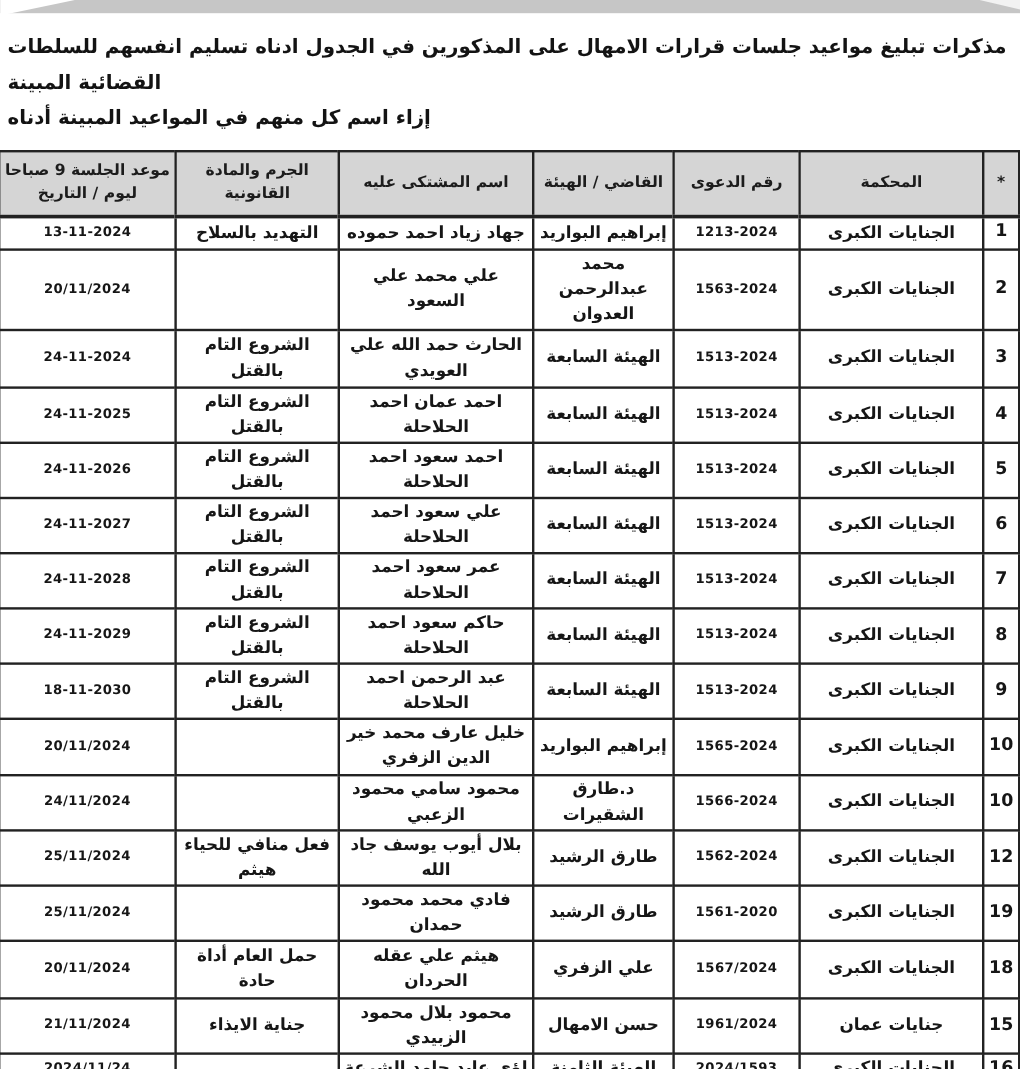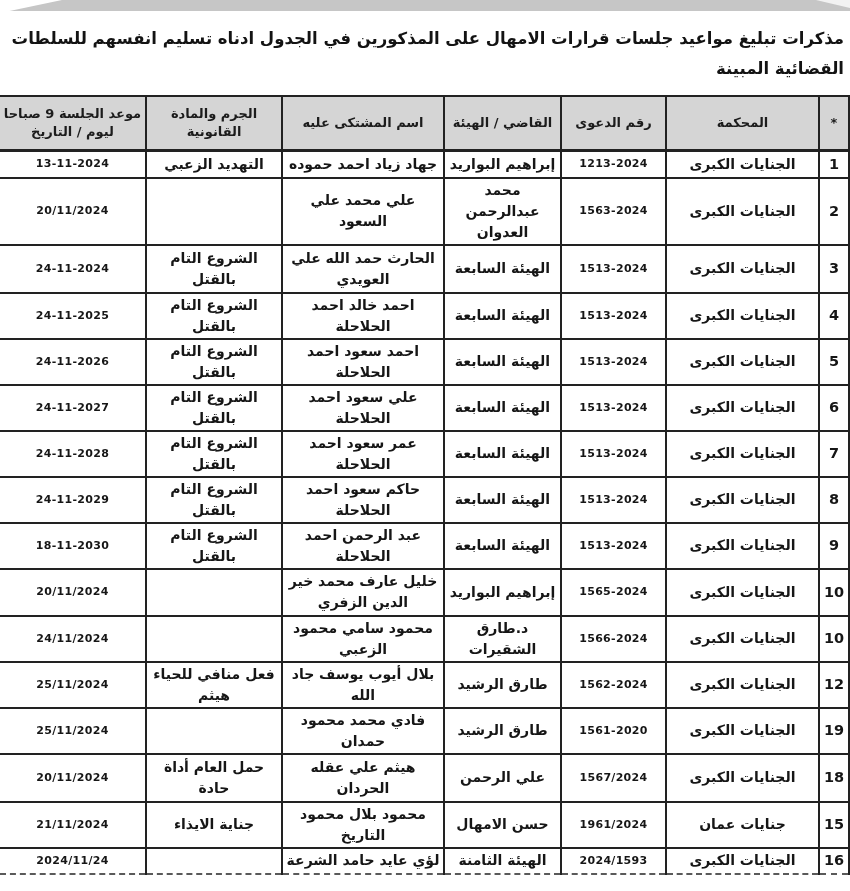--- a/index.html
+++ b/index.html
@@ -14,21 +14,21 @@
     background:#ffffff;direction:rtl;
     font-family:"DejaVu Sans","Liberation Sans",sans-serif;
     color:var(--text);
   }
   .scan-top-strip{position:absolute;top:0;left:0;width:850px;height:11px;background:var(--scan-gray);}
   .scan-corner-left{position:absolute;top:0;left:0;width:0;height:0;
     border-left:62px solid #ffffff;border-bottom:13px solid transparent;}
   .scan-corner-right{position:absolute;top:0;right:0;width:0;height:0;
     border-right:34px solid #f2f2f2;border-bottom:8px solid transparent;}
   .doc-title{
-    padding:24px 6px 10px 6px;text-align:right;font-weight:bold;
+    padding:24px 6px 10px 6px;text-align:left;font-weight:bold;
     font-size:16.5px;line-height:1.8;color:#131313;
   }
   .doc-title .line{display:block;}
   table.court-table{
     width:850px;border-collapse:collapse;table-layout:fixed;
     margin-top:2px;
   }
   .court-table th,.court-table td{
     border:2px solid var(--border);
     text-align:center;vertical-align:middle;
@@ -51,20 +51,21 @@
 </style>
 </head>
 <body>
 
 <div class="scan-top-strip"></div>
 <div class="scan-corner-left"></div>
 <div class="scan-corner-right"></div>
 
 <div class="doc-title">
   <span class="line">مذكرات تبليغ مواعيد جلسات قرارات الامهال على المذكورين في الجدول ادناه تسليم انفسهم للسلطات القضائية المبينة</span>
+  <span class="line">إزاء اسم كل منهم في المواعيد المبينة أدناه</span>
 </div>
 
 <table class="court-table">
   <colgroup>
     <col style="width:30px">
       <col style="width:153px">
       <col style="width:105px">
     <col style="width:117px">
       <col style="width:162px">
       <col style="width:136px">
@@ -81,21 +82,21 @@
       <th>موعد الجلسة 9 صباحا ليوم / التاريخ</th>
     </tr>
   </thead>
   <tbody id="table-body">
   <tr style="height: 27px;">
     <td class="cell-index">1</td>
     <td>الجنايات الكبرى</td>
     <td class="cell-digits">1213-2024</td>
     <td>إبراهيم البواريد</td>
     <td>جهاد زياد احمد حموده</td>
-    <td>التهديد الزعبي</td>
+    <td>التهديد بالسلاح</td>
     <td class="cell-digits">13-11-2024</td>
   </tr>
 
   <tr style="height: 48px;">
     <td class="cell-index">2</td>
     <td>الجنايات الكبرى</td>
     <td class="cell-digits">1563-2024</td>
     <td>محمد عبدالرحمن العدوان</td>
     <td>علي محمد علي السعود</td>
     <td></td>
@@ -110,21 +111,21 @@
     <td>الحارث حمد الله علي العويدي</td>
     <td>الشروع التام بالقتل</td>
     <td class="cell-digits">24-11-2024</td>
   </tr>
 
   <tr style="height: 45px;">
     <td class="cell-index">4</td>
     <td>الجنايات الكبرى</td>
     <td class="cell-digits">1513-2024</td>
     <td>الهيئة السابعة</td>
-    <td>احمد خالد احمد الحلاحلة</td>
+    <td>احمد عمان احمد الحلاحلة</td>
     <td>الشروع التام بالقتل</td>
     <td class="cell-digits">24-11-2025</td>
   </tr>
 
   <tr style="height: 45px;">
     <td class="cell-index">5</td>
     <td>الجنايات الكبرى</td>
     <td class="cell-digits">1513-2024</td>
     <td>الهيئة السابعة</td>
     <td>احمد سعود احمد الحلاحلة</td>
@@ -209,32 +210,32 @@
     <td>طارق الرشيد</td>
     <td>فادي محمد محمود حمدان</td>
     <td></td>
     <td class="cell-digits">25/11/2024</td>
   </tr>
 
   <tr style="height: 48px;">
     <td class="cell-index">18</td>
     <td>الجنايات الكبرى</td>
     <td class="cell-digits">1567/2024</td>
-    <td>علي الرحمن</td>
+    <td>علي الزفري</td>
     <td>هيثم علي عقله الحردان</td>
     <td>حمل العام أداة حادة</td>
     <td class="cell-digits">20/11/2024</td>
   </tr>
 
   <tr style="height: 45px;">
     <td class="cell-index">15</td>
     <td>جنايات عمان</td>
     <td class="cell-digits">1961/2024</td>
     <td>حسن الامهال</td>
-    <td>محمود بلال محمود التاريخ</td>
+    <td>محمود بلال محمود الزبيدي</td>
     <td>جناية الايذاء</td>
     <td class="cell-digits">21/11/2024</td>
   </tr>
 
   <tr style="height: 25px;">
     <td class="cell-index">16</td>
     <td>الجنايات الكبرى</td>
     <td class="cell-digits">2024/1593</td>
     <td>الهيئة الثامنة</td>
     <td>لؤي عايد حامد الشرعة</td>

